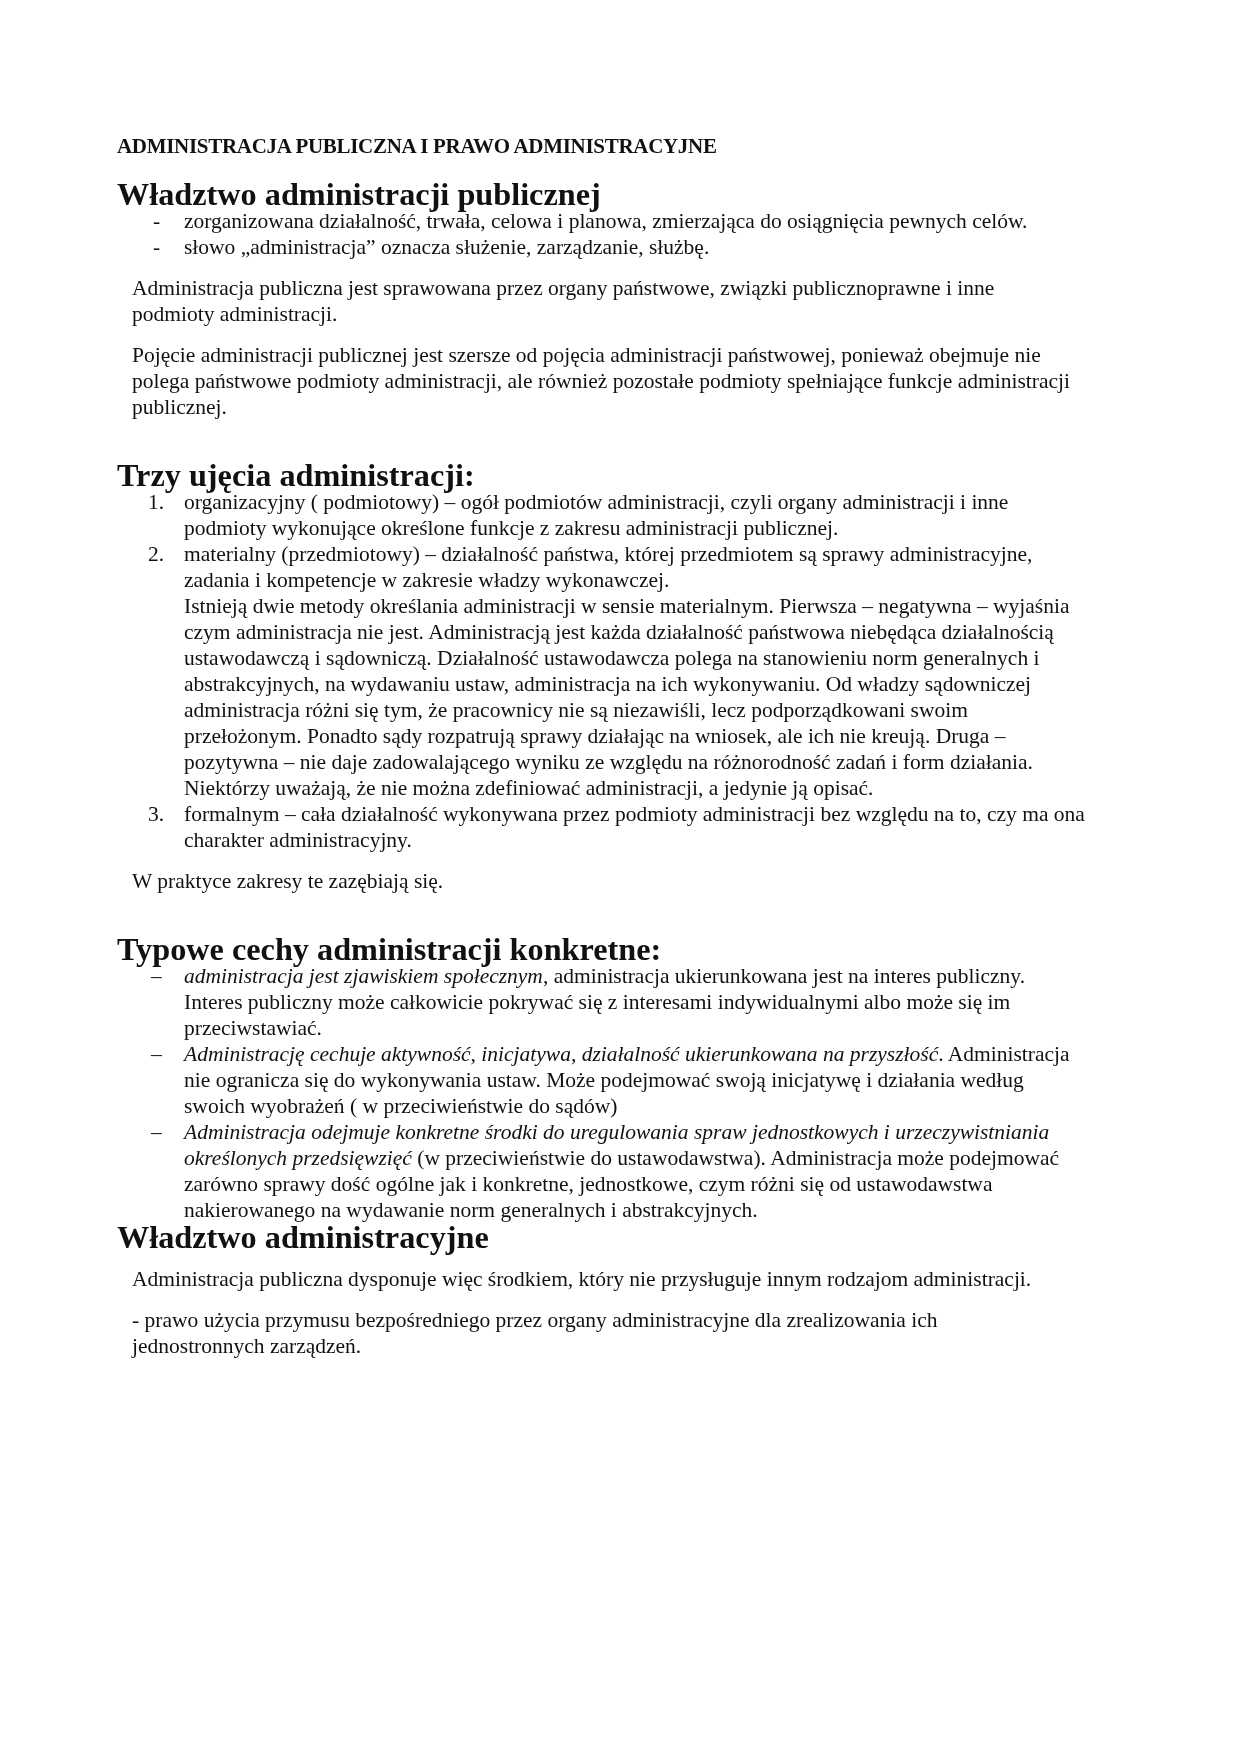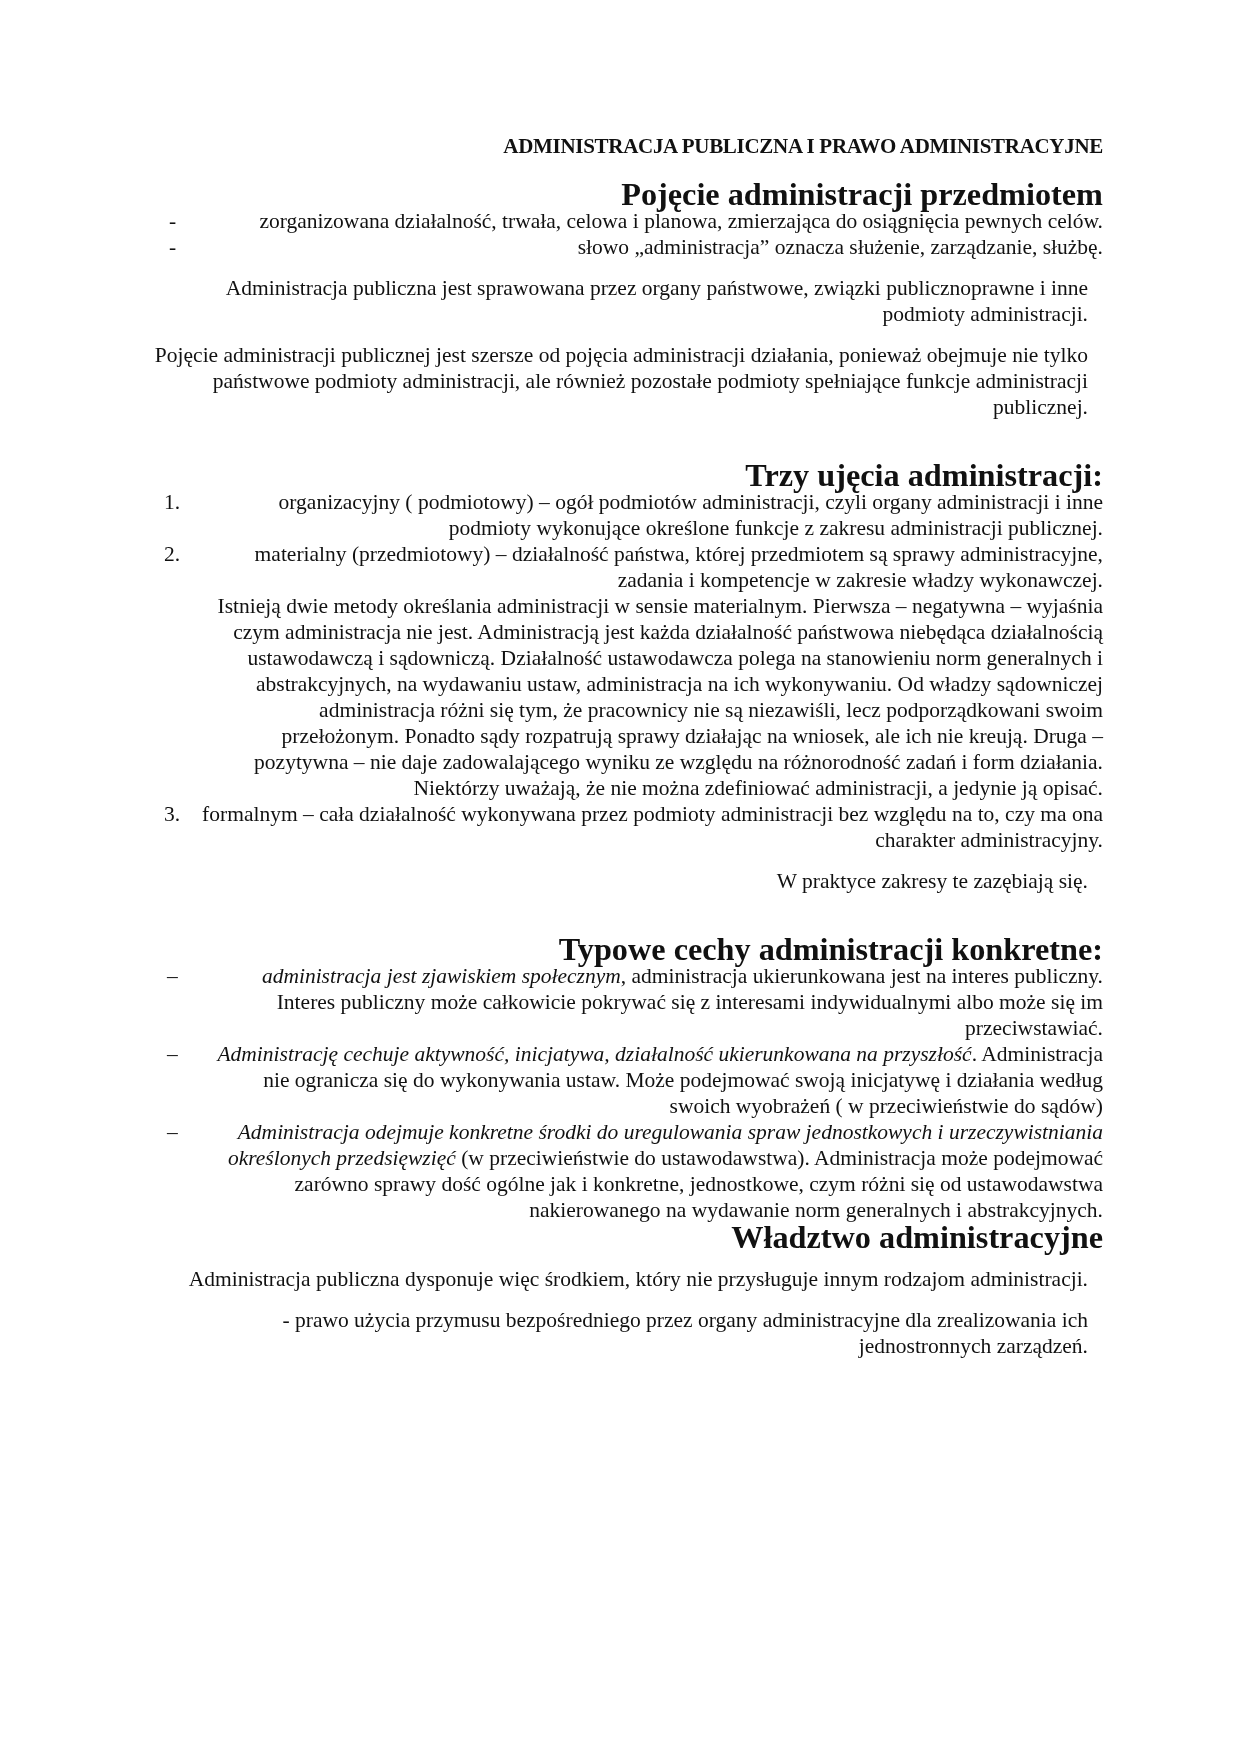--- a/index.html
+++ b/index.html
@@ -18,24 +18,23 @@
       line-height: 26px;
     }
     .page {
       position: absolute;
       left: 0; top: 0;
       width: 1240px;
       height: 1754px;
     }
     .content {
       position: absolute;
-      left: 133px;
+      left: 117px;
       top: 132px;
       width: 970px;
-      text-align: right;
     }
     .title {
       font-weight: bold;
       font-size: 21px;
       margin: 0 0 20px 0;
       letter-spacing: -0.3px;
       line-height: 28px;
     }
     .heading {
       font-weight: bold;
@@ -74,33 +73,33 @@
   </style>
 </head>
 <body>
 
 <div class="page">
   <div class="content">
 
     <h1 class="title">ADMINISTRACJA PUBLICZNA  I PRAWO ADMINISTRACYJNE</h1>
 
     <section>
-      <h2 class="heading">Pojęcie administracji przedmiotem</h2>
+      <h2 class="heading">Władztwo administracji publicznej</h2>
       <ul class="list hyphen">
         <li>
           <span class="marker">-</span>
           <span>zorganizowana działalność, trwała, celowa i planowa, zmierzająca do osiągnięcia pewnych celów.</span>
         </li>
         <li>
           <span class="marker">-</span>
           <span>słowo „administracja” oznacza służenie, zarządzanie, służbę.</span>
         </li>
       </ul>
       <p class="para">Administracja publiczna jest sprawowana przez organy państwowe, związki publicznoprawne i inne podmioty administracji.</p>
-      <p class="para">Pojęcie administracji publicznej jest szersze od pojęcia administracji działania, ponieważ obejmuje nie tylko państwowe podmioty administracji, ale również pozostałe podmioty spełniające funkcje administracji publicznej.</p>
+      <p class="para">Pojęcie administracji publicznej jest szersze od pojęcia administracji państwowej, ponieważ obejmuje nie polega państwowe podmioty administracji, ale również pozostałe podmioty spełniające funkcje administracji publicznej.</p>
     </section>
 
     <div class="spacer"></div>
 
     <section>
       <h2 class="heading">Trzy ujęcia administracji:</h2>
       <ol class="list numbered">
         <li>
           <span class="marker">1.</span>
           <span>organizacyjny ( podmiotowy) – ogół podmiotów administracji, czyli organy administracji i inne podmioty wykonujące określone funkcje z zakresu administracji publicznej.</span>

